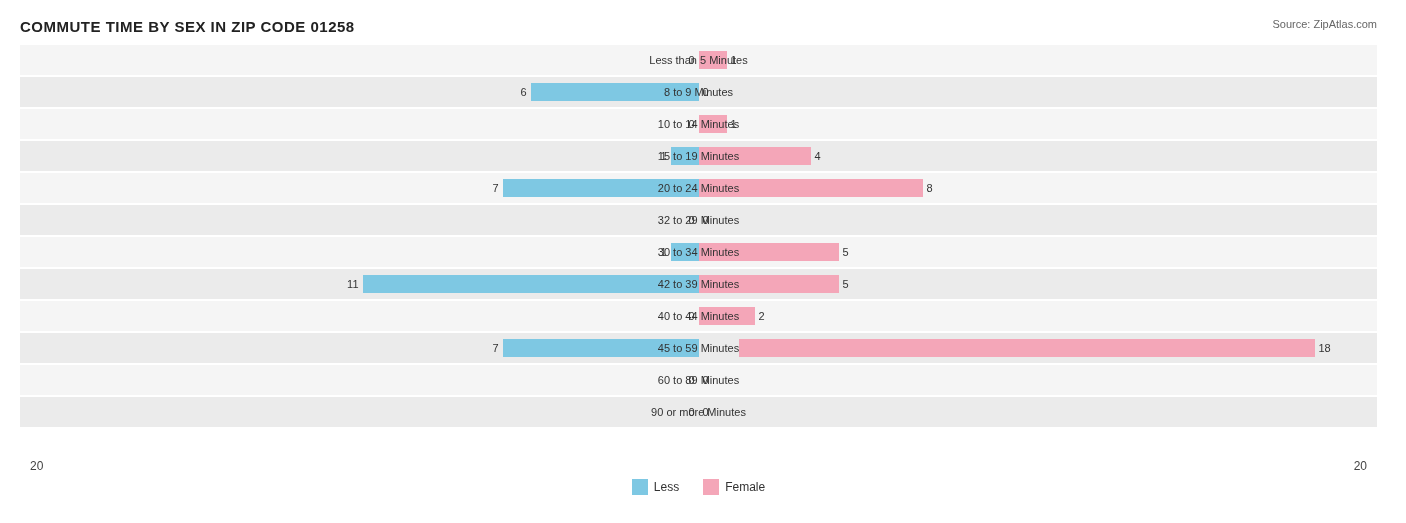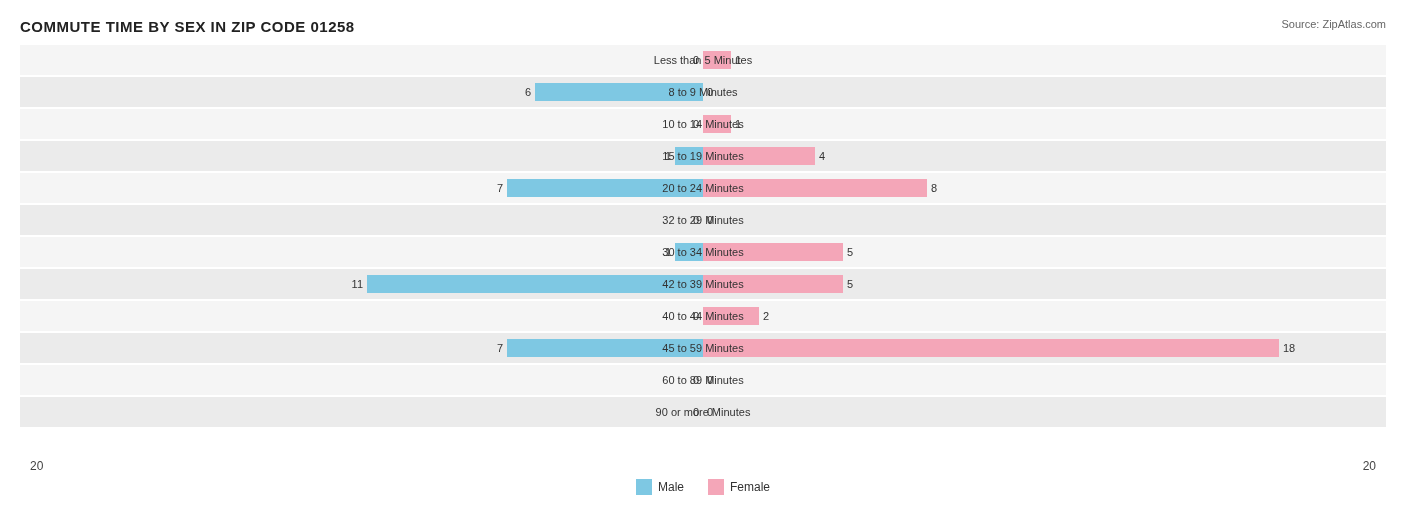--- a/index.html
+++ b/index.html
@@ -6,21 +6,21 @@
     body {
       font-family: Arial, sans-serif;
       background: #fff;
       width: 1406px;
       height: 523px;
       overflow: hidden;
     }
     .chart-container {
       width: 1406px;
       height: 523px;
-      padding: 18px 20px 40px 20px;
+      padding: 18px 29px 40px 20px;
       position: relative;
     }
     .title-row {
       display: flex;
       justify-content: space-between;
       align-items: flex-start;
       margin-bottom: 10px;
     }
     .chart-title {
       font-size: 15px;
@@ -280,21 +280,21 @@
         </div>
         <span class="label-center">40 to 44 Minutes</span>
       </div>
       <div class="bar-row">
         <div class="left-side" style="position: relative;">
           <div class="male-bar" style="width: 196px;">
             <span class="male-value">7</span>
           </div>
         </div>
         <div class="right-side" style="position: relative;">
-          <div class="female-bar" style="width: 576px;">
+          <div class="female-bar" style="width: 576px; margin-left: 40px;">
             <span class="female-value">18</span>
           </div>
         </div>
         <span class="label-center">45 to 59 Minutes</span>
       </div>
       <div class="bar-row">
         <div class="left-side" style="position: relative;">
           <div class="male-bar" style="width: 0px;">
             <span class="male-value">0</span>
           </div>
@@ -322,20 +322,20 @@
     </div>
 
   <div class="axis-row">
     <div class="axis-left">20</div>
     <div class="axis-right">20</div>
   </div>
 
   <div class="legend">
     <div class="legend-item">
       <div class="legend-box" style="background:#7ec8e3;"></div>
-      <span>Male</span>
+      <span>Less</span>
     </div>
     <div class="legend-item">
       <div class="legend-box" style="background:#f4a6b8;"></div>
       <span>Female</span>
     </div>
   </div>
 </div>
 
 </body></html>

